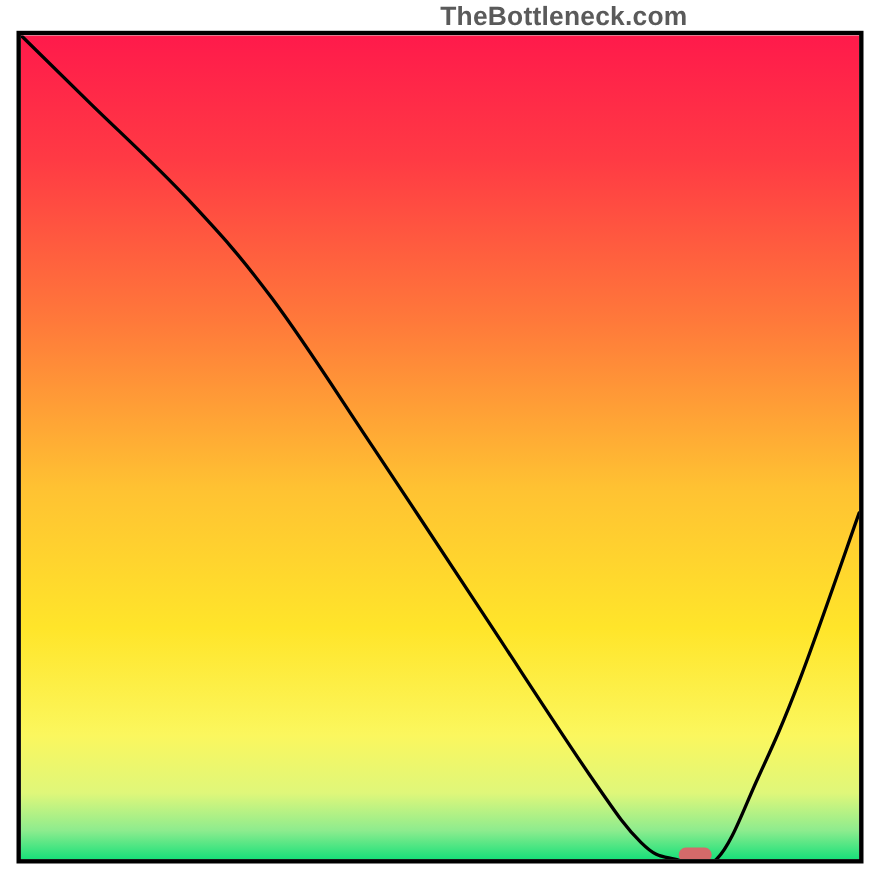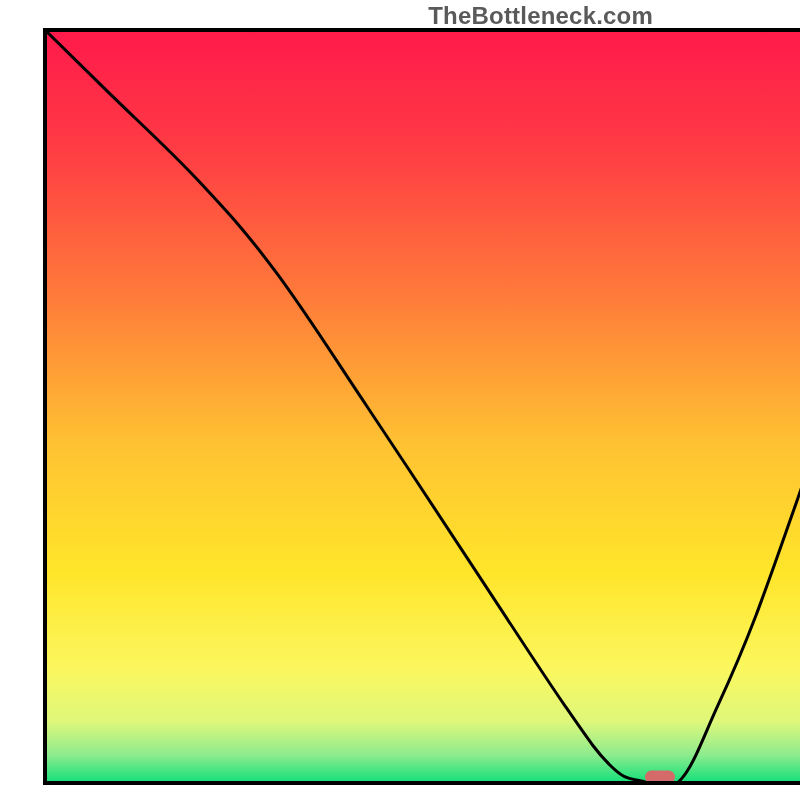--- a/index.html
+++ b/index.html
@@ -9,21 +9,20 @@
     height: 800px;
     overflow: hidden;
     background: #ffffff;
     font-family: Arial, Helvetica, sans-serif;
   }
   .frame {
     position: relative;
     width: 635px;
     height: 800px;
     box-sizing: border-box;
-    margin-left: 28px;
   }
   .watermark {
     position: absolute;
     top: 2px;
     right: 10px;
     font-size: 24px;
     font-weight: 600;
     color: #5a5a5a;
     letter-spacing: 0.2px;
     z-index: 20;

